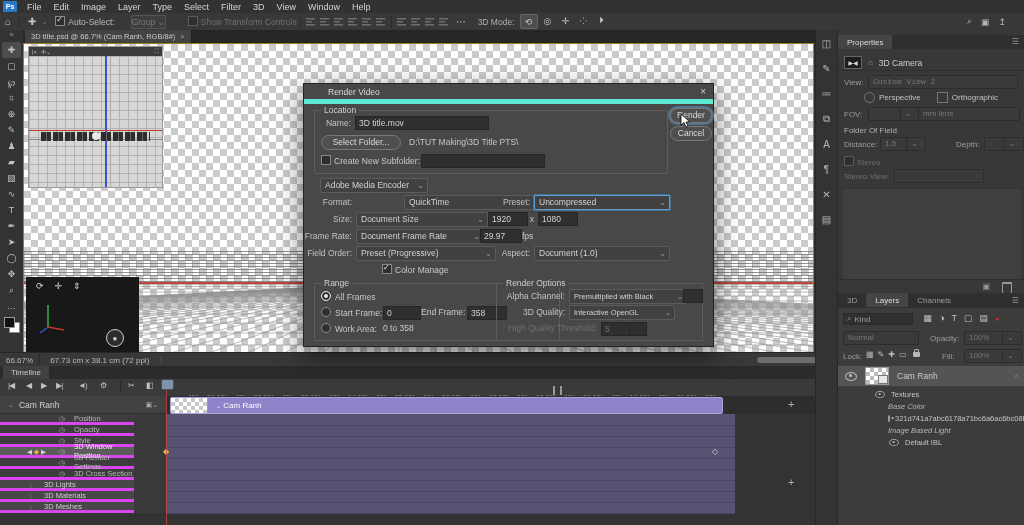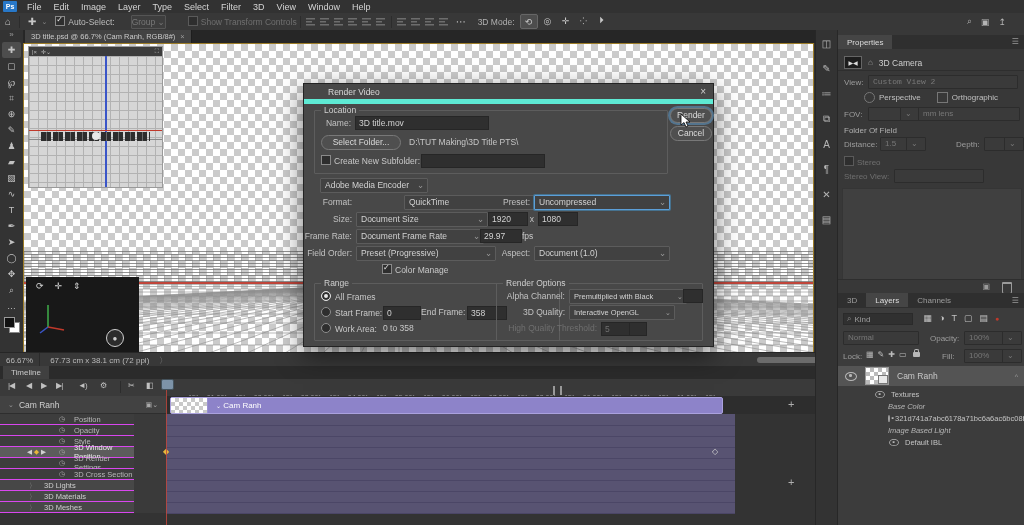--- a/index.html
+++ b/index.html
@@ -92,21 +92,21 @@
   .rl{position:absolute;top:2px;transform:translateX(-50%);font-size:7px;color:#9d9d9d;}
   .rtick{position:absolute;bottom:0;width:1px;height:4px;background:#5b5b5b;transform:translateX(-50%);}
   .workend{position:absolute;top:7px;width:5px;height:9px;border-left:2px solid #9a9a9a;border-right:2px solid #9a9a9a;}
   .grouprow{position:absolute;left:0;top:30px;width:838px;height:18px;background:#2d2d2d;}
   .grp-hdr{position:absolute;left:0;top:0;width:166px;height:18px;background:#424242;border-bottom:1px solid #2e2e2e;display:flex;align-items:center;font-size:8.5px;color:#d0d0d0;gap:5px;padding-left:8px;box-sizing:border-box;}
   .grp-toggle{position:absolute;right:8px;color:#aaa;font-size:7px;}
   .clip{position:absolute;left:170px;top:1px;width:551px;height:15px;background:#8d83c9;border:1px solid #aaa1de;border-radius:2px;color:#fff;font-size:8px;display:flex;align-items:center;}
   .clip .chk{width:36px;height:100%;background-color:#fff;background-image:linear-gradient(45deg,#c9c9c9 25%,transparent 25%,transparent 75%,#c9c9c9 75%),linear-gradient(45deg,#c9c9c9 25%,transparent 25%,transparent 75%,#c9c9c9 75%);background-size:8px 8px;background-position:0 0,4px 4px;border-right:1px solid #9a91d2;}
   .clip .cl{margin-left:8px;}
   .headers{position:absolute;left:0;top:48px;width:166px;height:99px;background:#3a3a3a;}
-  .trow{position:relative;width:134px;height:11px;border-bottom:1px solid #d946ef;box-sizing:border-box;display:flex;align-items:center;font-size:7.5px;color:#b8b8b8;}
+  .trow{position:relative;width:134px;height:11px;border-bottom:3px solid #d946ef;box-sizing:border-box;display:flex;align-items:center;font-size:7.5px;color:#b8b8b8;}
   .trow.prop{background:#3d3d3d;padding-left:74px;}
   .trow.group{background:#474747;padding-left:44px;color:#cfcfcf;}
   .trow.hl{background:#5c5c5c;color:#eaeaea;}
   .sw{position:absolute;left:59px;color:#a8a8a8;font-size:7px;top:1px;}
   .grp-car{position:absolute;left:29px;color:#a0a0a0;font-size:7px;top:1px;}
   .knav{position:absolute;left:27px;top:1px;font-size:6.5px;color:#d0d0d0;letter-spacing:2px;}
   .knav .kd{color:#e8b73a;}
   .lanes{position:absolute;left:166px;top:48px;width:569px;height:99px;background:#585372;}
   .lane-sep{position:absolute;left:0;width:569px;height:1px;background:#4b4666;}
   .kf{position:absolute;font-size:8px;line-height:8px;}

